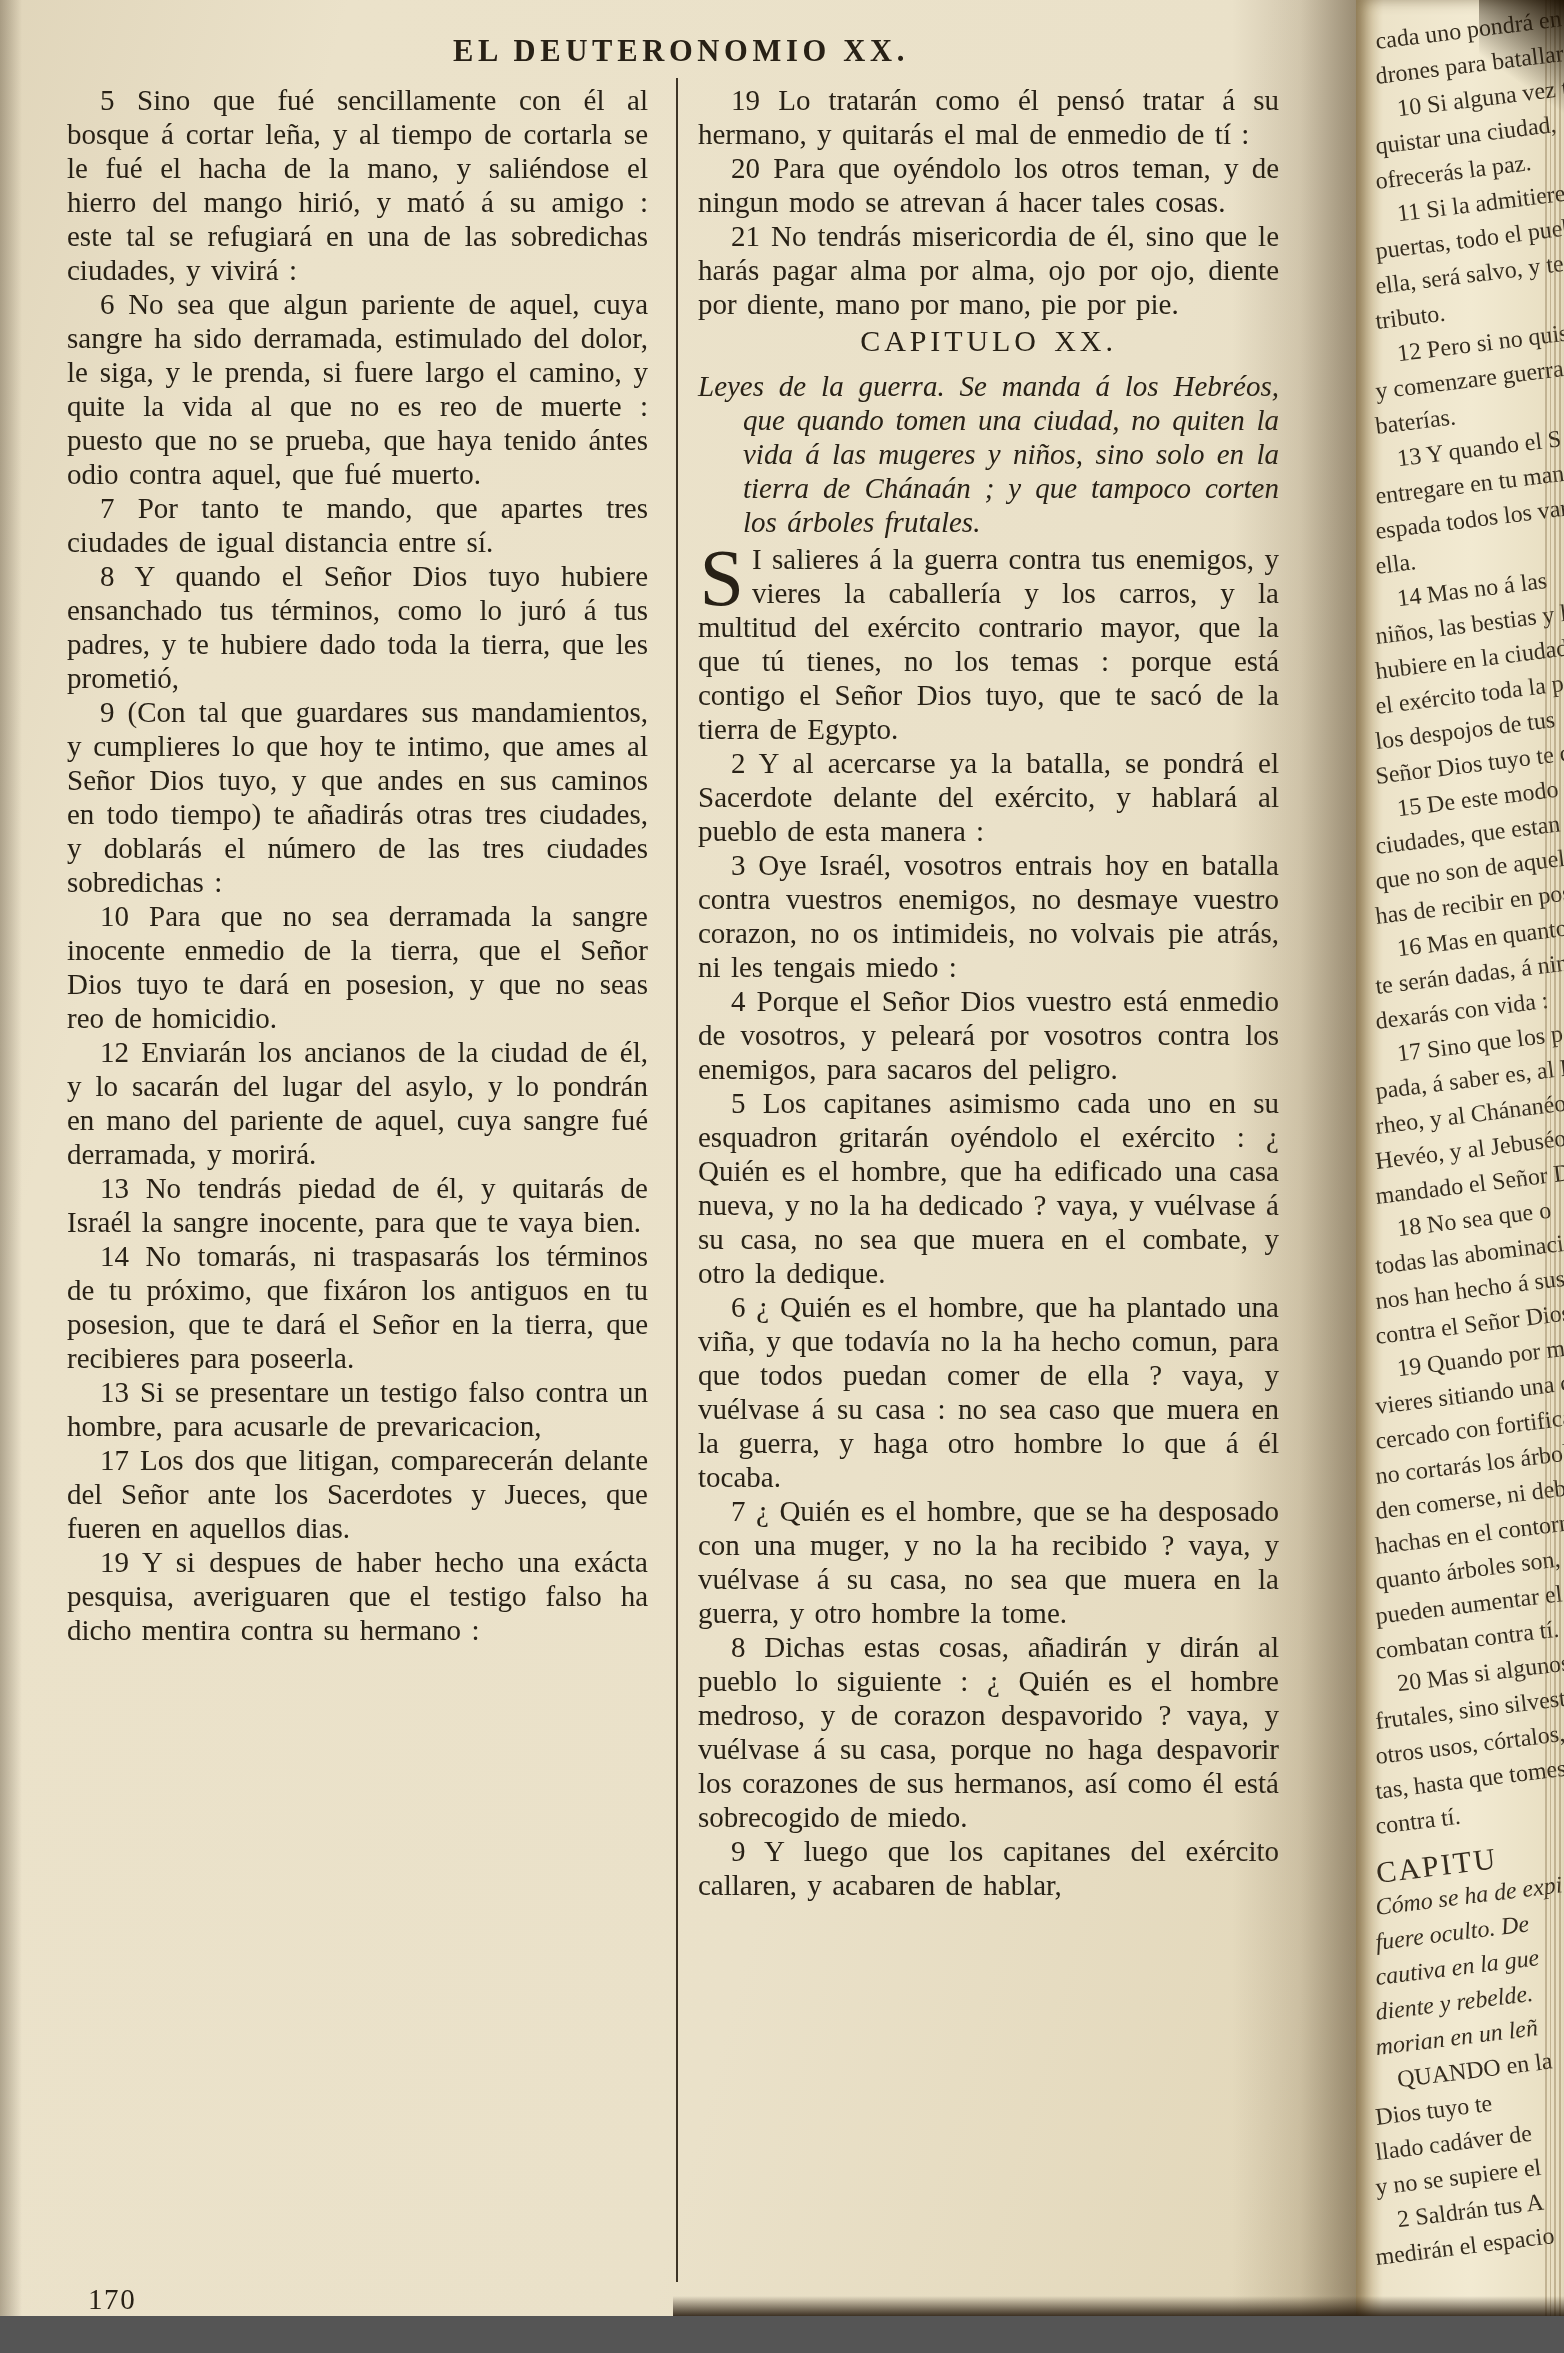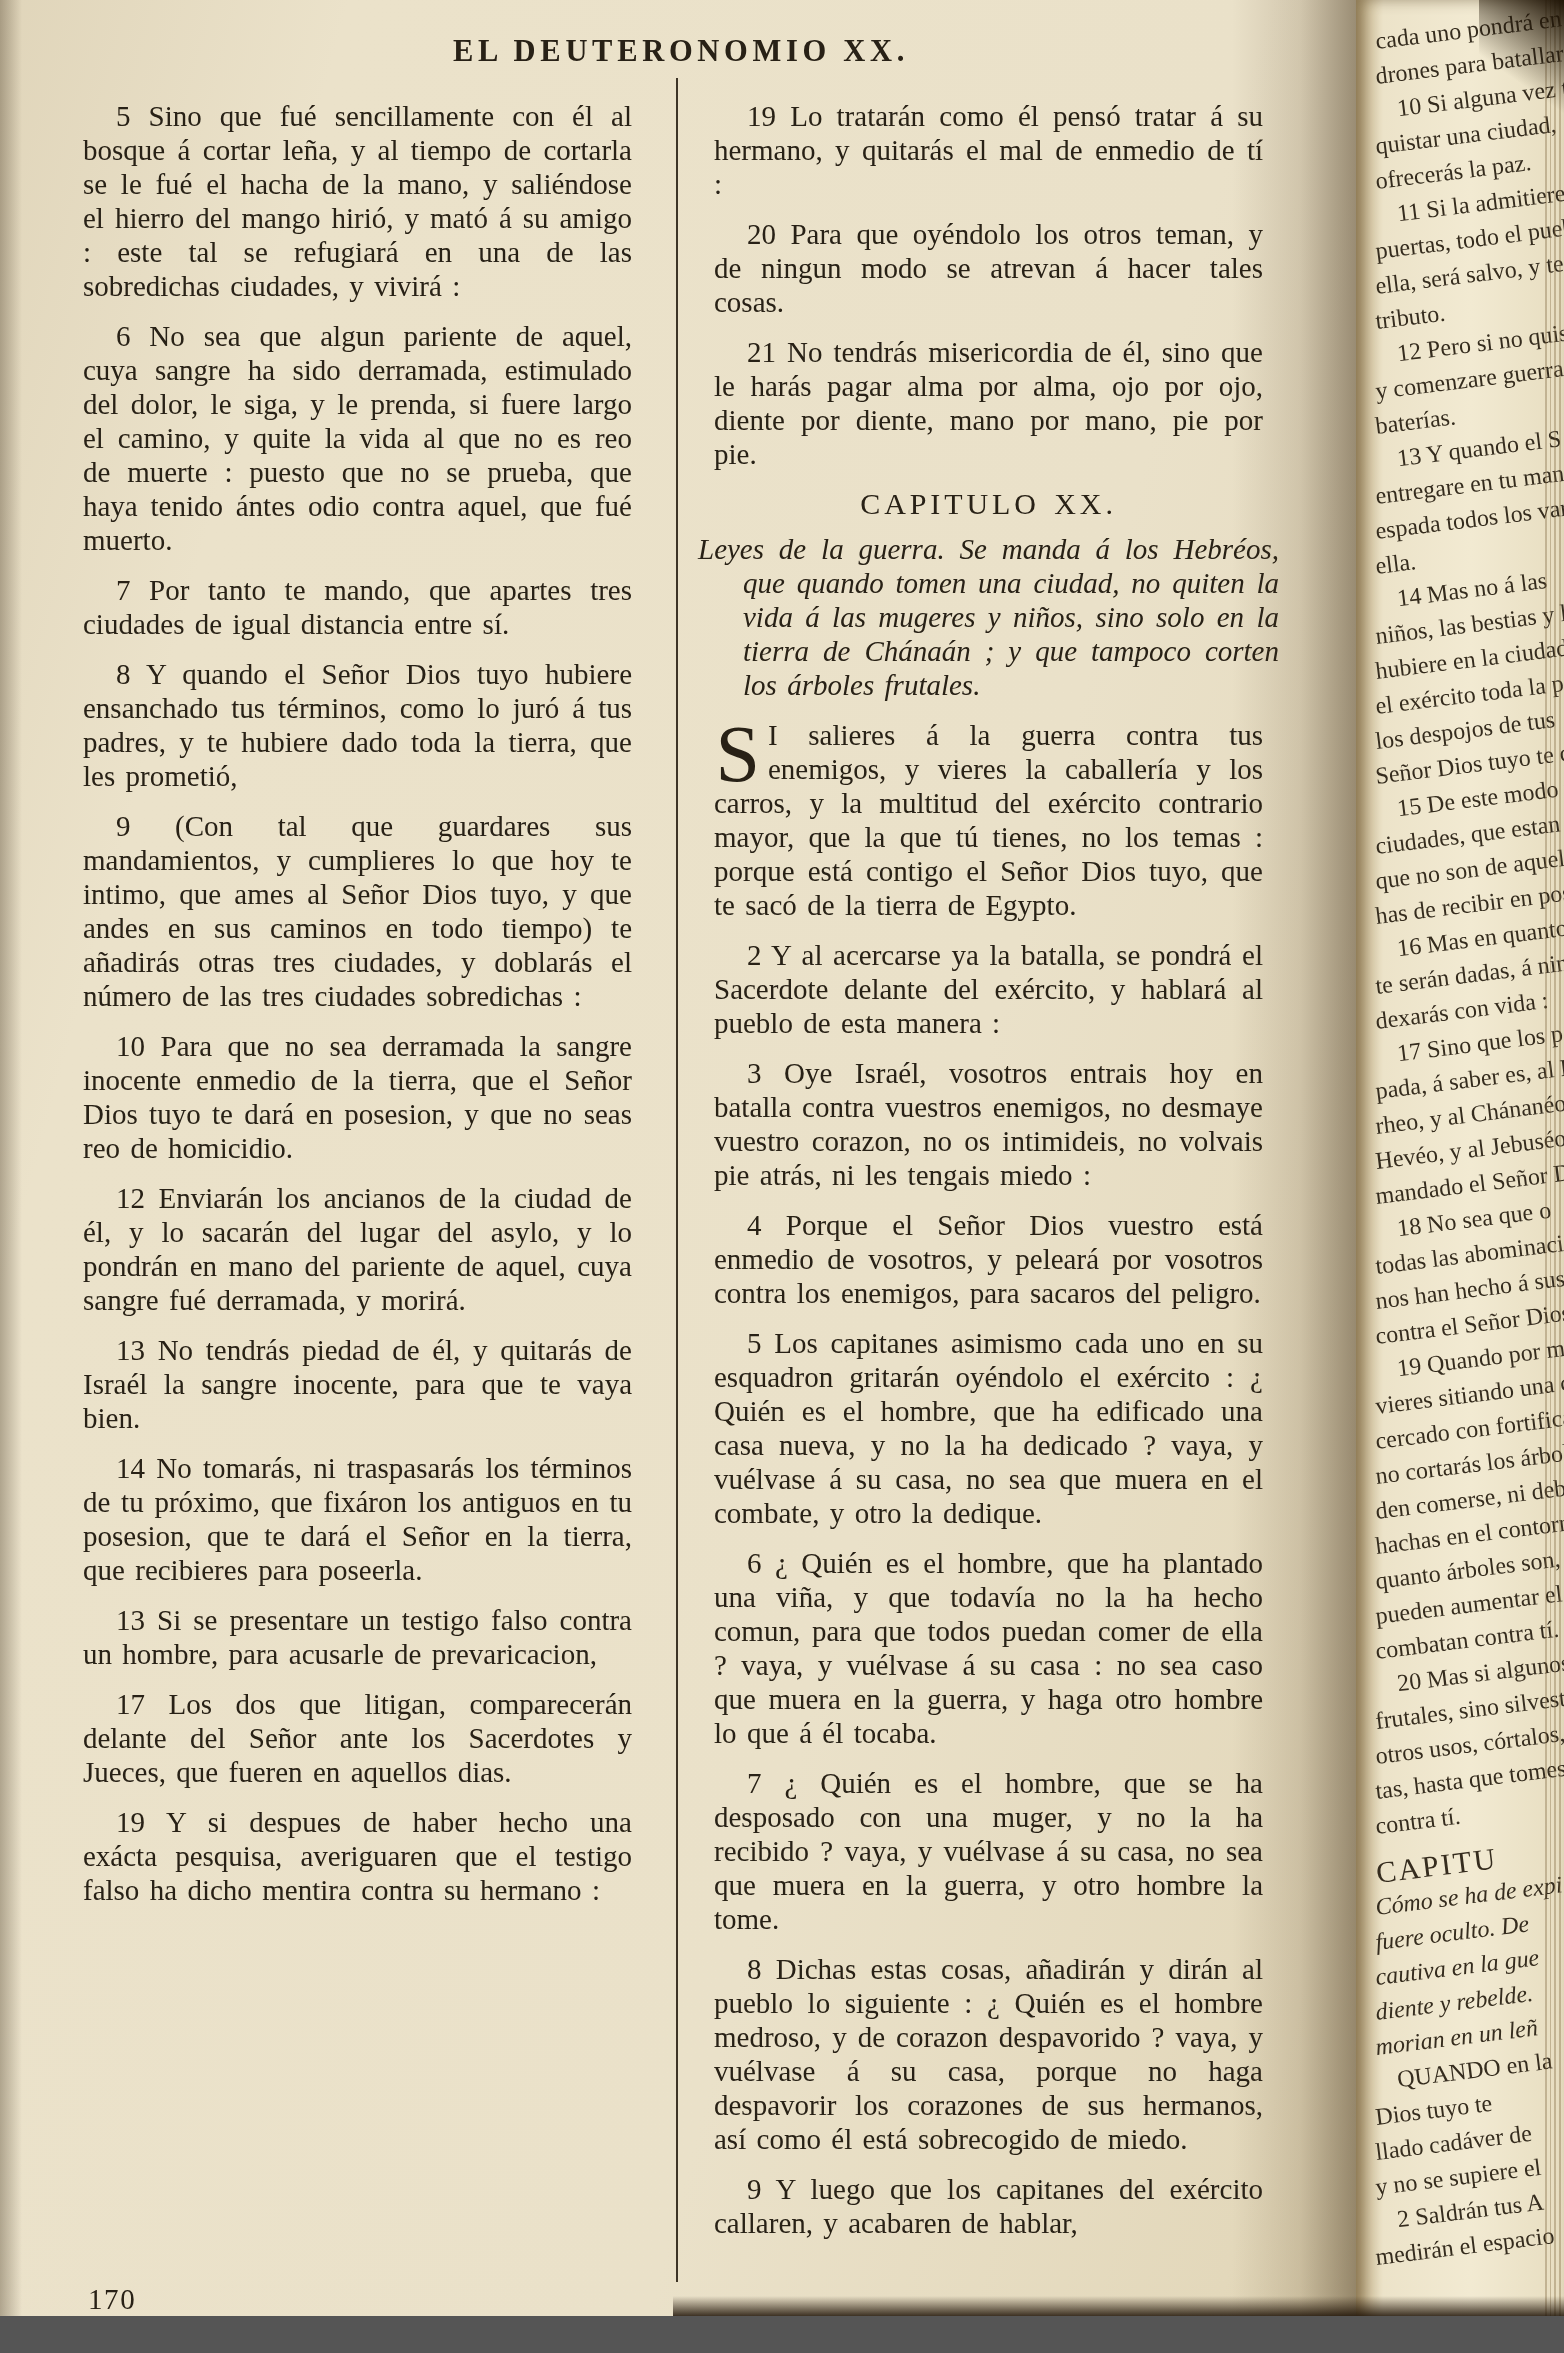--- a/index.html
+++ b/index.html
@@ -14,26 +14,26 @@
   .header {
     position:absolute; left:63px; top:34px; width:1236px; margin:0;
     text-align:center; font-size:30.5px; font-weight:bold; letter-spacing:4.7px;
   }
   .col {
     position:absolute; top:83px; width:581px;
     text-align:justify; font-size:29px; line-height:34px; word-spacing:3.1px;
   }
   .col.left { left:67px; }
   .col.mid  { left:698px; }
-  .verse { margin:16px; text-indent:33px; }
+  .verse { margin:0; text-indent:33px; }
   .no-indent { text-indent:0; }
   .divider { position:absolute; left:676px; top:78px; width:2.3px; height:2204px; background:#3d3426; }
   .chapter-heading {
     text-align:center; text-indent:0; font-size:30px; font-weight:normal;
-    letter-spacing:3.9px; margin:16px 0 11px;
+    letter-spacing:3.9px; margin:3px 0 11px;
   }
   .summary {
     font-style:italic; margin:0 0 3.1px;
     padding-left:45px; text-indent:-45px;
   }
   .dropcap { float:left; font-size:80px; line-height:63px; padding:4.7px 7.8px 0 1.6px; }
   .pagenum { position:absolute; left:88px; top:2283px; font-size:29px; letter-spacing:1.6px; }
 
   
   .gutter-shadow { position:absolute; left:1232px; top:0; width:124px; height:100%;

